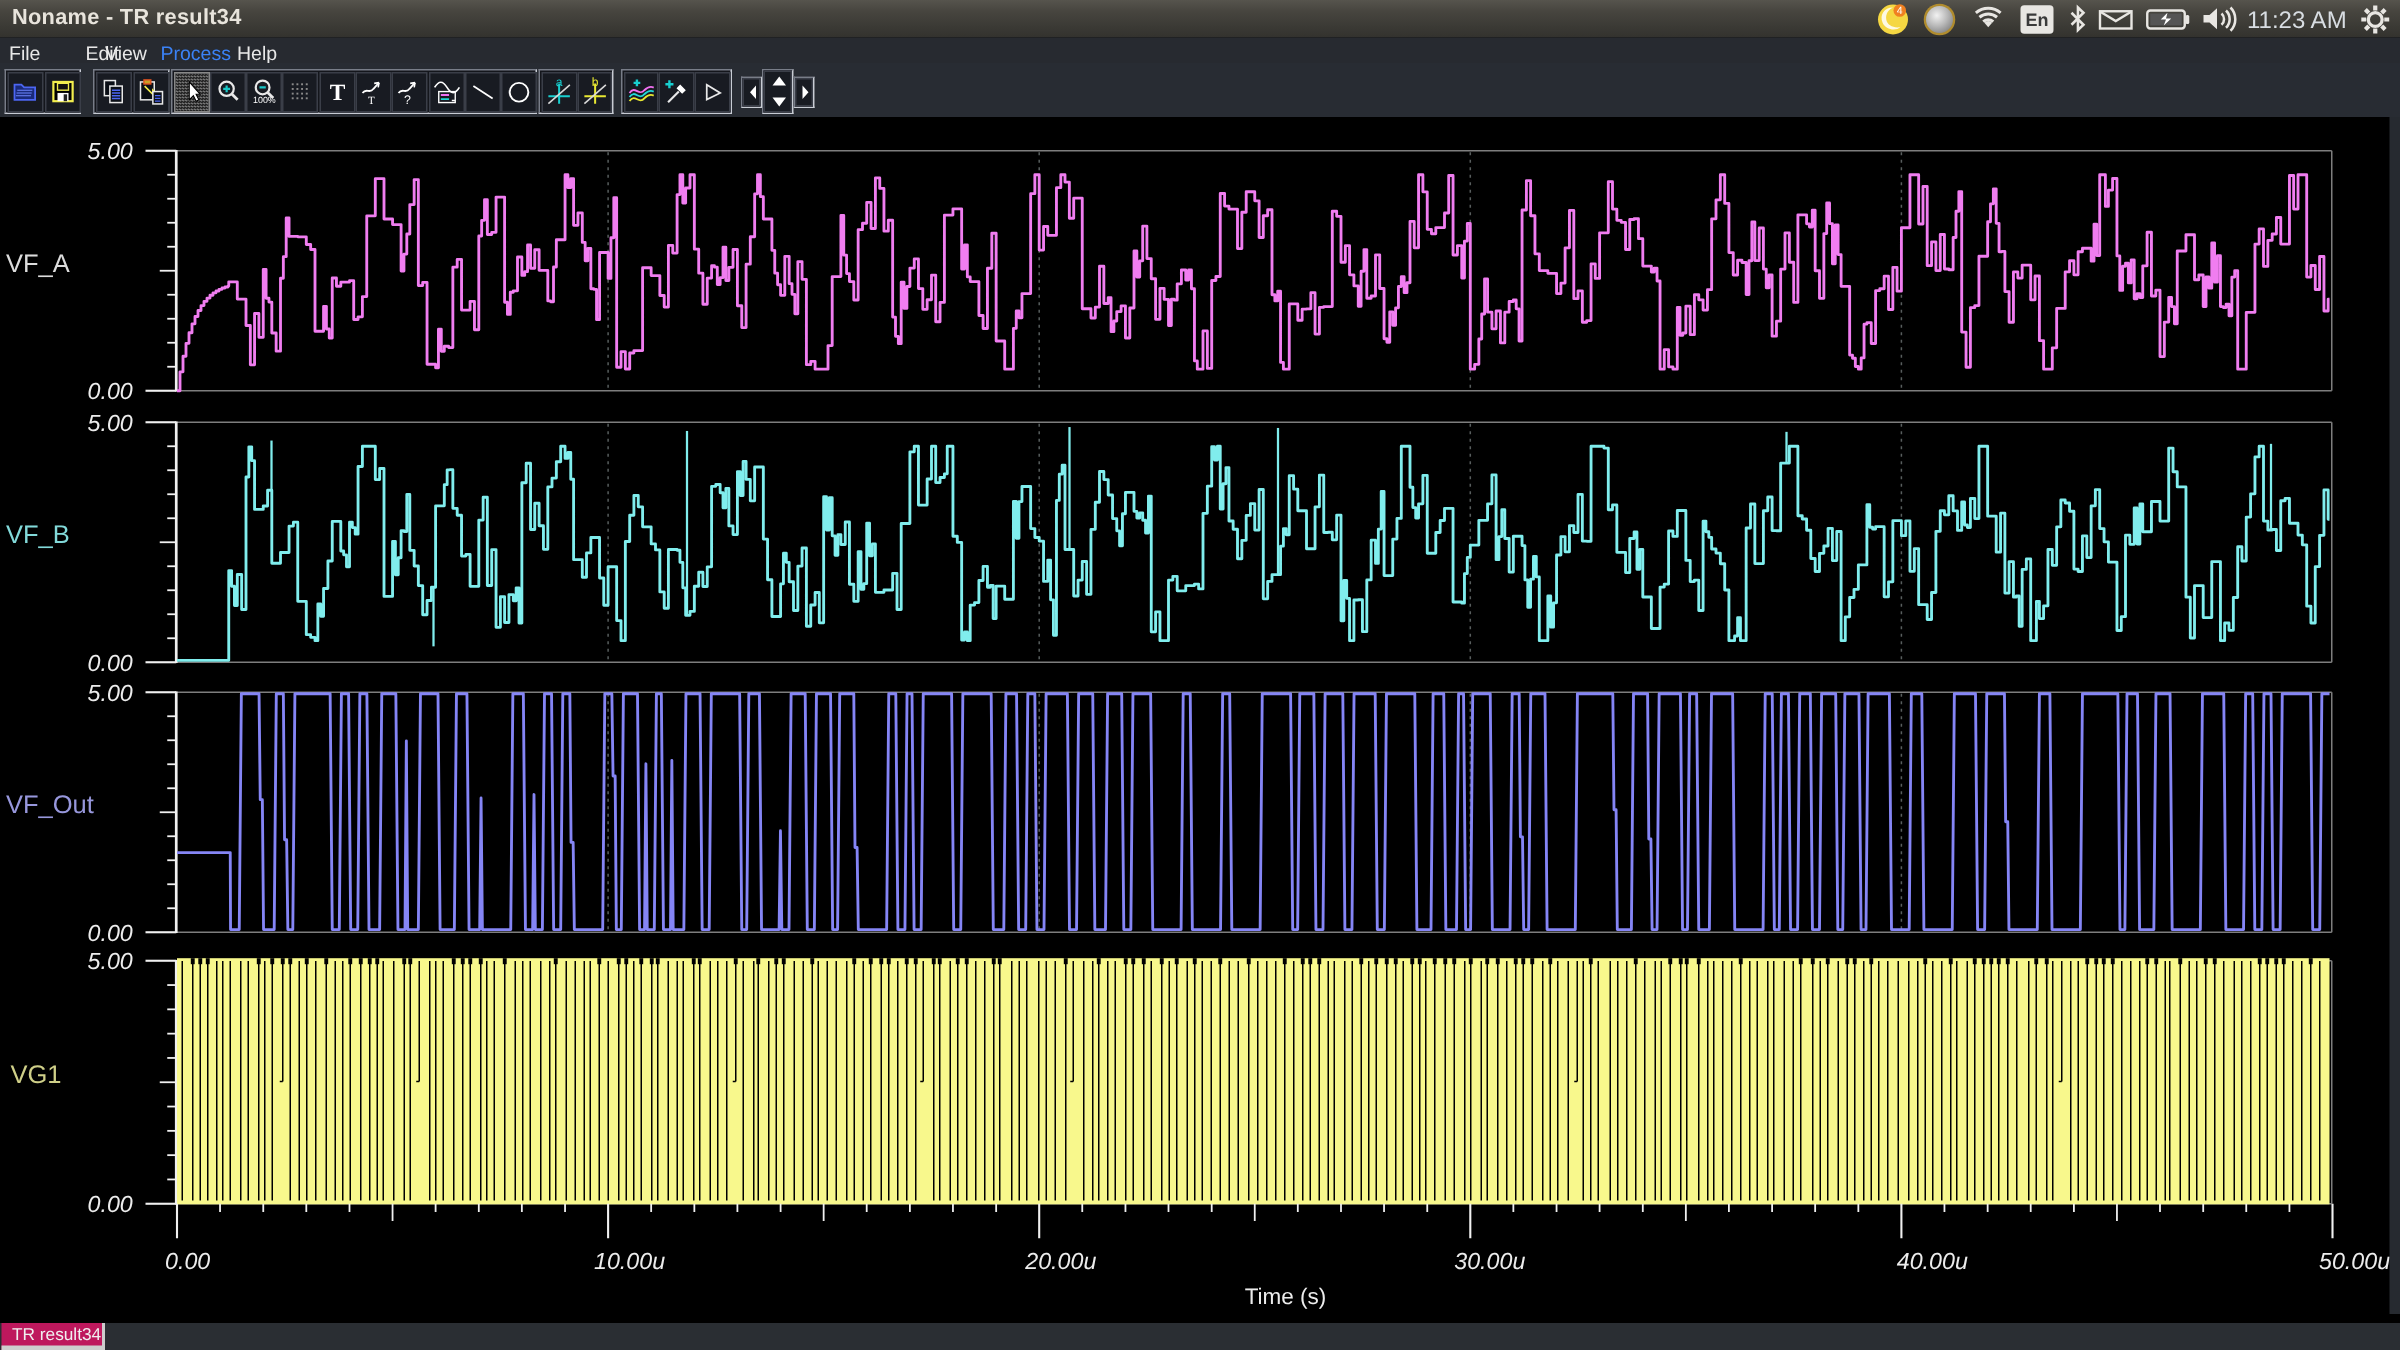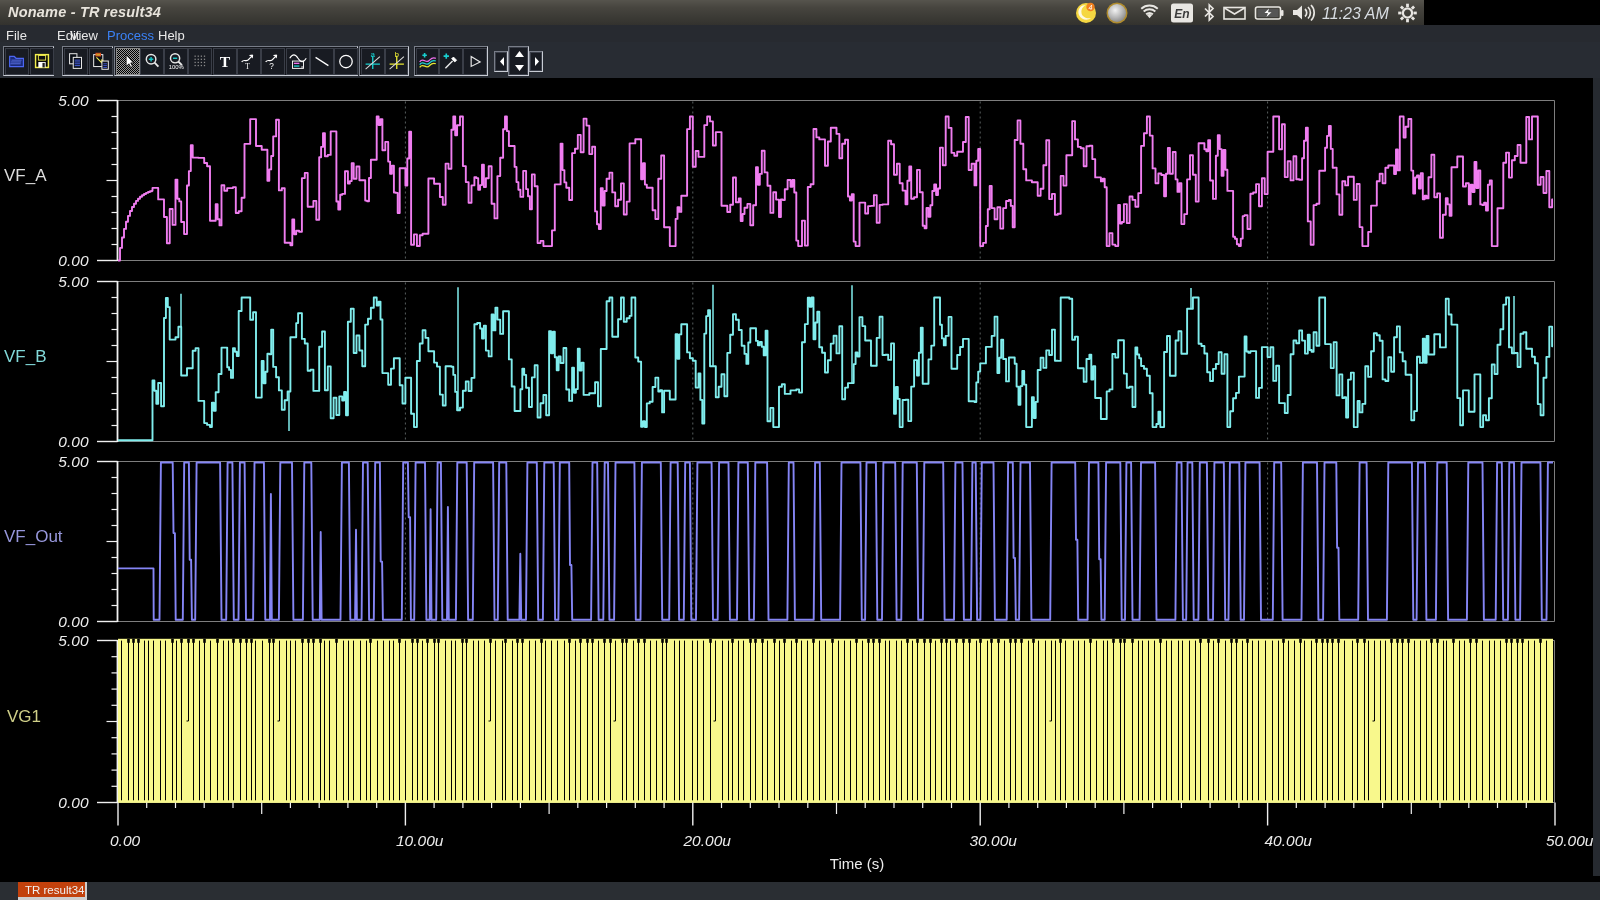--- a/index.html
+++ b/index.html
@@ -1,28 +1,28 @@
 <!DOCTYPE html>
 <html><head><meta charset="utf-8">
 <style>
 * { margin:0; padding:0; box-sizing:border-box; }
 html,body { width:1600px; height:900px; background:#000; overflow:hidden; font-family:"Liberation Sans",sans-serif; }
-#titlebar { position:absolute; left:0; top:0; width:1424px; height:25px;
-  background:linear-gradient(#56544d 0%, #47453f 30%, #3b3a35 70%, #33322e 100%);font-style:italic; }
+#titlebar { position:absolute; left:0; top:0; width:1600px; height:25px;
+  background:linear-gradient(#56544d 0%, #47453f 30%, #3b3a35 70%, #33322e 100%); }
 #title { position:absolute; left:8px; top:4px; font-size:14.5px; font-weight:bold; color:#e8e4dc; letter-spacing:0.2px; }
 #menubar { position:absolute; left:0; top:25px; width:1600px; height:17px; background:#272a30; }
 .mi { position:absolute; top:3px; font-size:13px; color:#e8e8e8; }
 .mi u { text-decoration-thickness:1px; text-underline-offset:2px; }
 #toolbar { position:absolute; left:0; top:42px; width:1600px; height:36px; background:#282c33; }
 .tgrp { position:absolute; background:#14161c; border:1px solid #787d88; border-right-color:#c8ccd4; border-bottom-color:#c8ccd4; }
 .tbtn { position:absolute; background:#181b22; border:1px solid #3a3e48; display:flex; align-items:center; justify-content:center; }
 .tbtn.sel { background:repeating-conic-gradient(#9a9a9a 0% 25%, #000 0% 50%) 0 0/2px 2px; border-color:#888; }
 #rightstrip { position:absolute; left:1593px; top:78px; width:7px; height:798px; background:#262a30; }
 #tabbar { position:absolute; left:0; top:882px; width:1600px; height:18px; background:#2a2e33; }
-#tab { position:absolute; left:18px; top:0px; width:69px; height:18px; background:#c2410c;
+#tab { position:absolute; left:1px; top:0px; width:69px; height:18px; background:#be185d;
   border-right:2px solid #cdcdcd; border-bottom:3px solid #cdcdcd; color:#f0f0f0; font-size:11.5px; padding:2px 0 12px 7px; white-space:nowrap; overflow:hidden; }
 .ax { font-size:15.5px; font-style:italic; fill:#ececec; font-family:"Liberation Sans",sans-serif; }
 .nm { font-size:17px; font-family:"Liberation Sans",sans-serif; }
 .tl { font-size:15px; fill:#ececec; font-family:"Liberation Sans",sans-serif; }
 </style></head>
 <body>
 <div id="titlebar">
     <span id="title">Noname - TR result34</span>
     <svg width="362" height="25" viewBox="0 0 362 25" style="position:absolute;right:0;top:0">
 <g>

